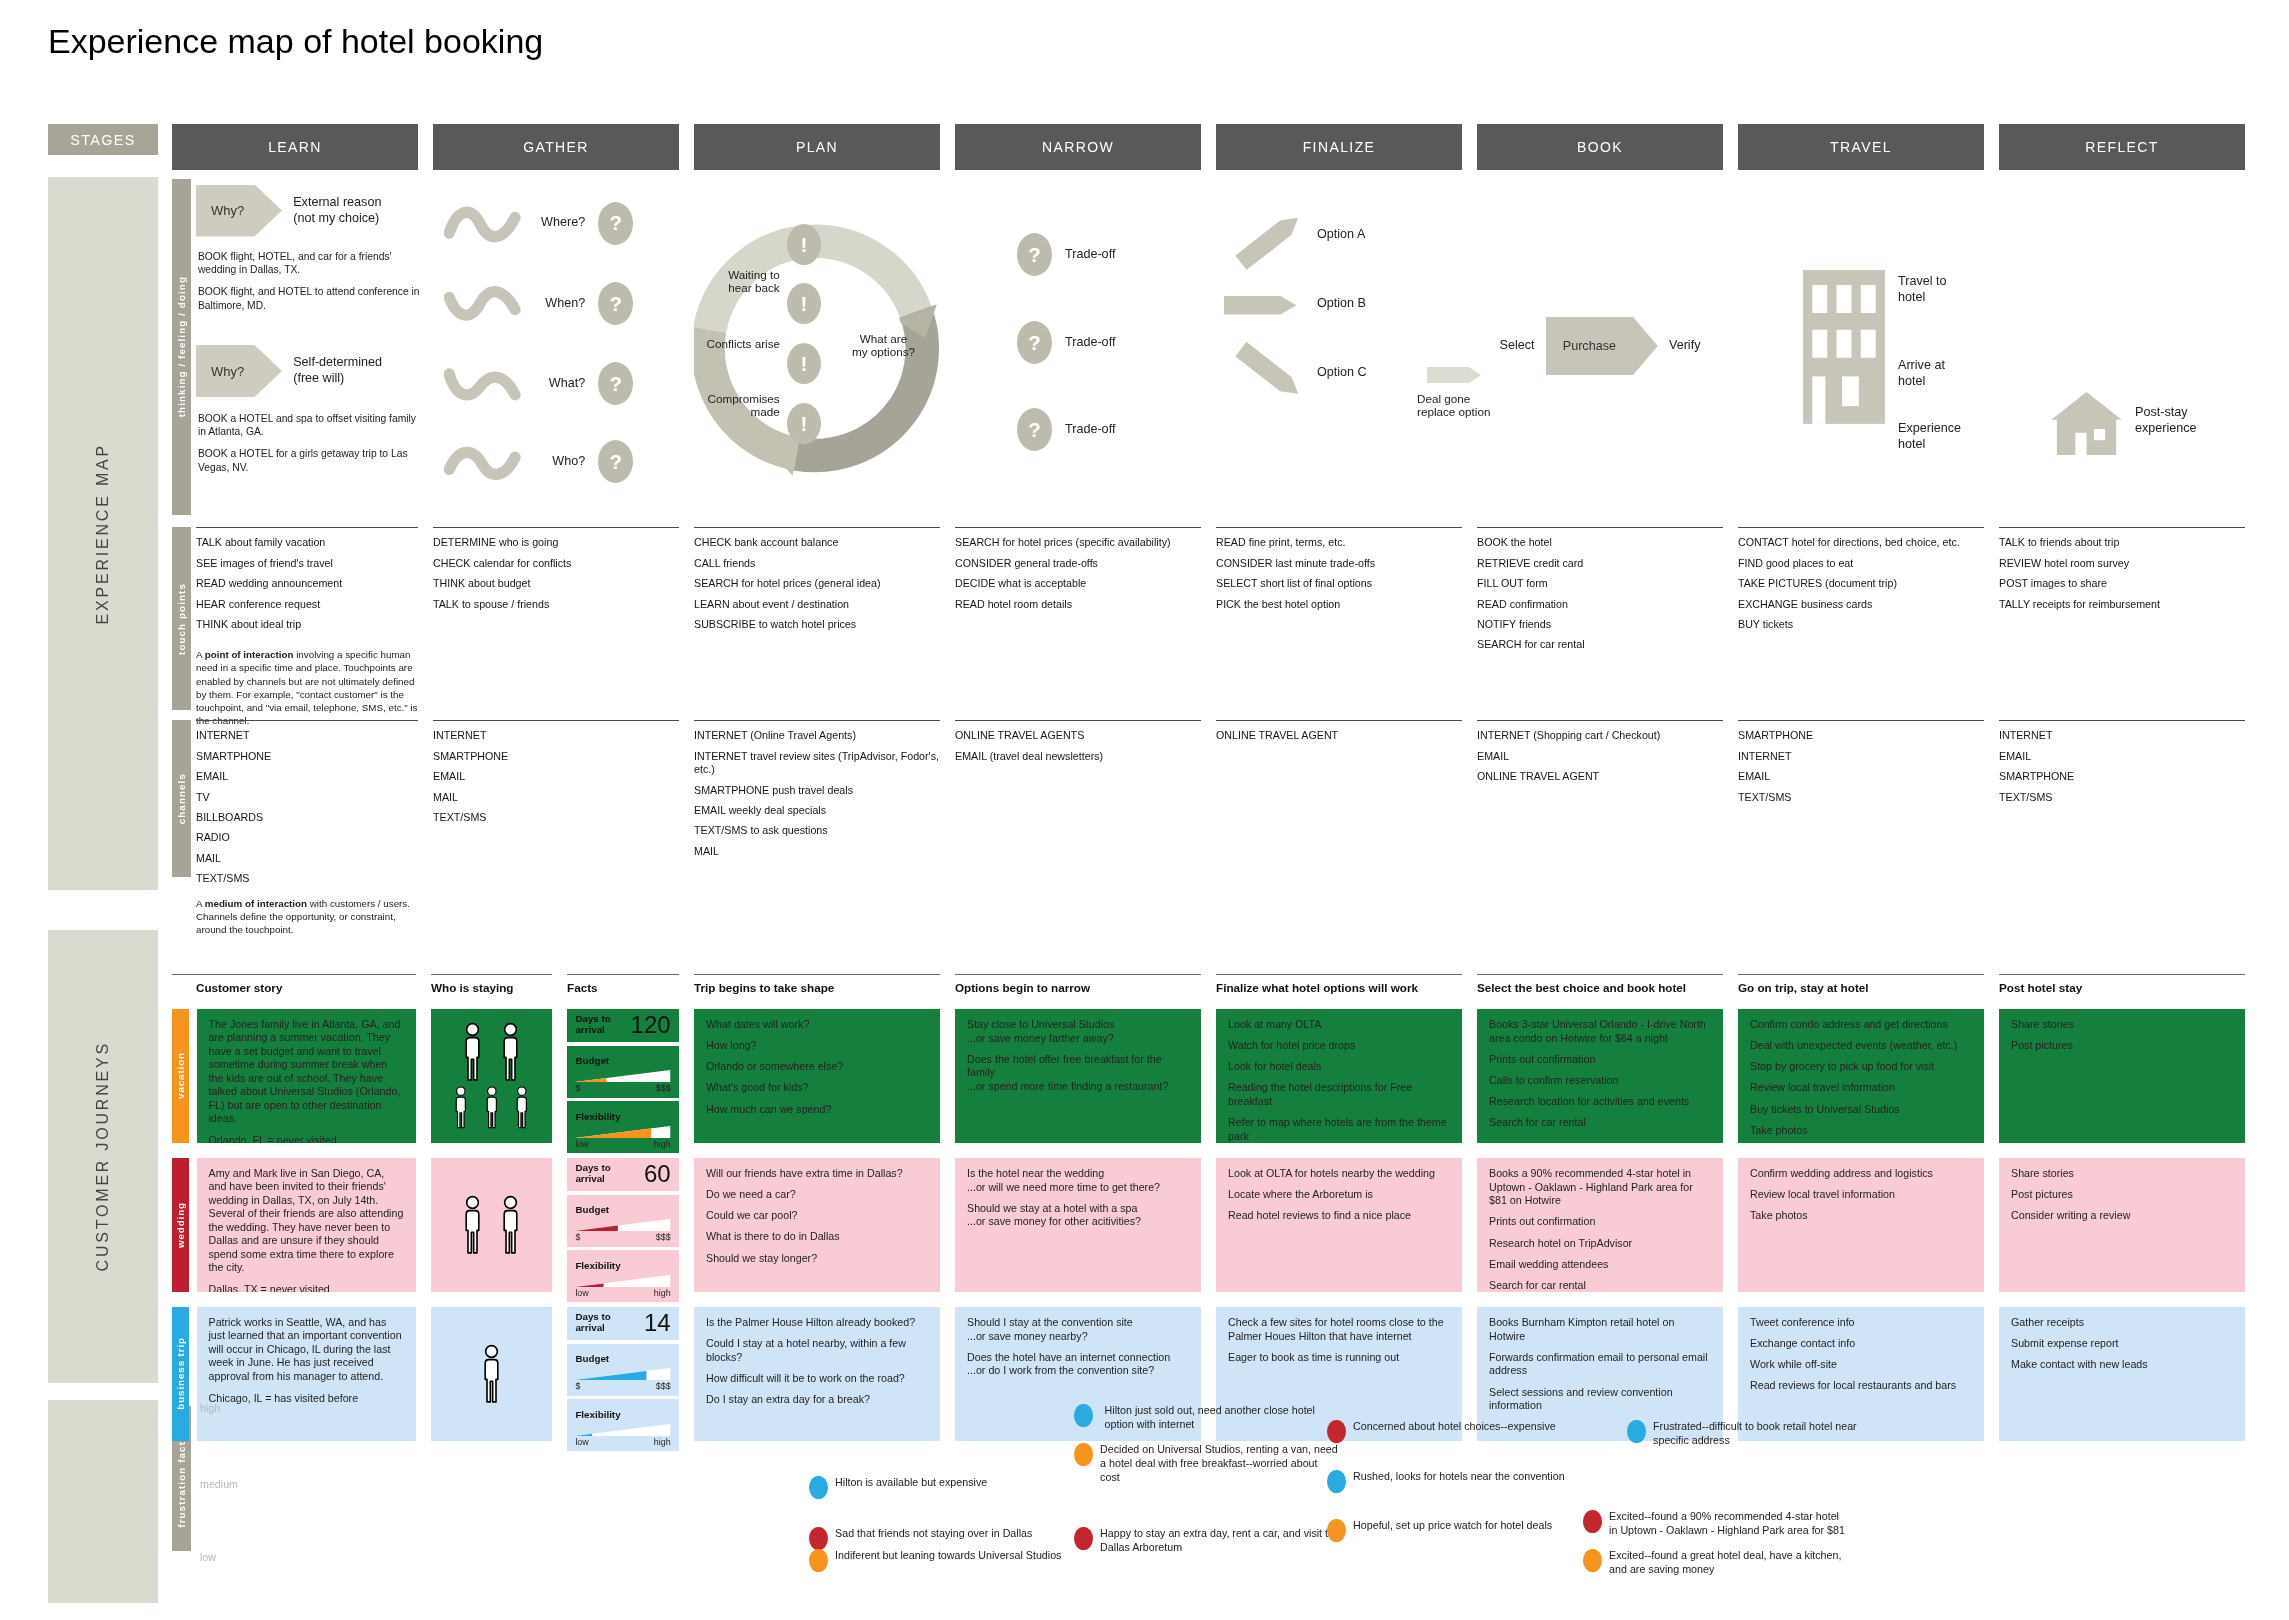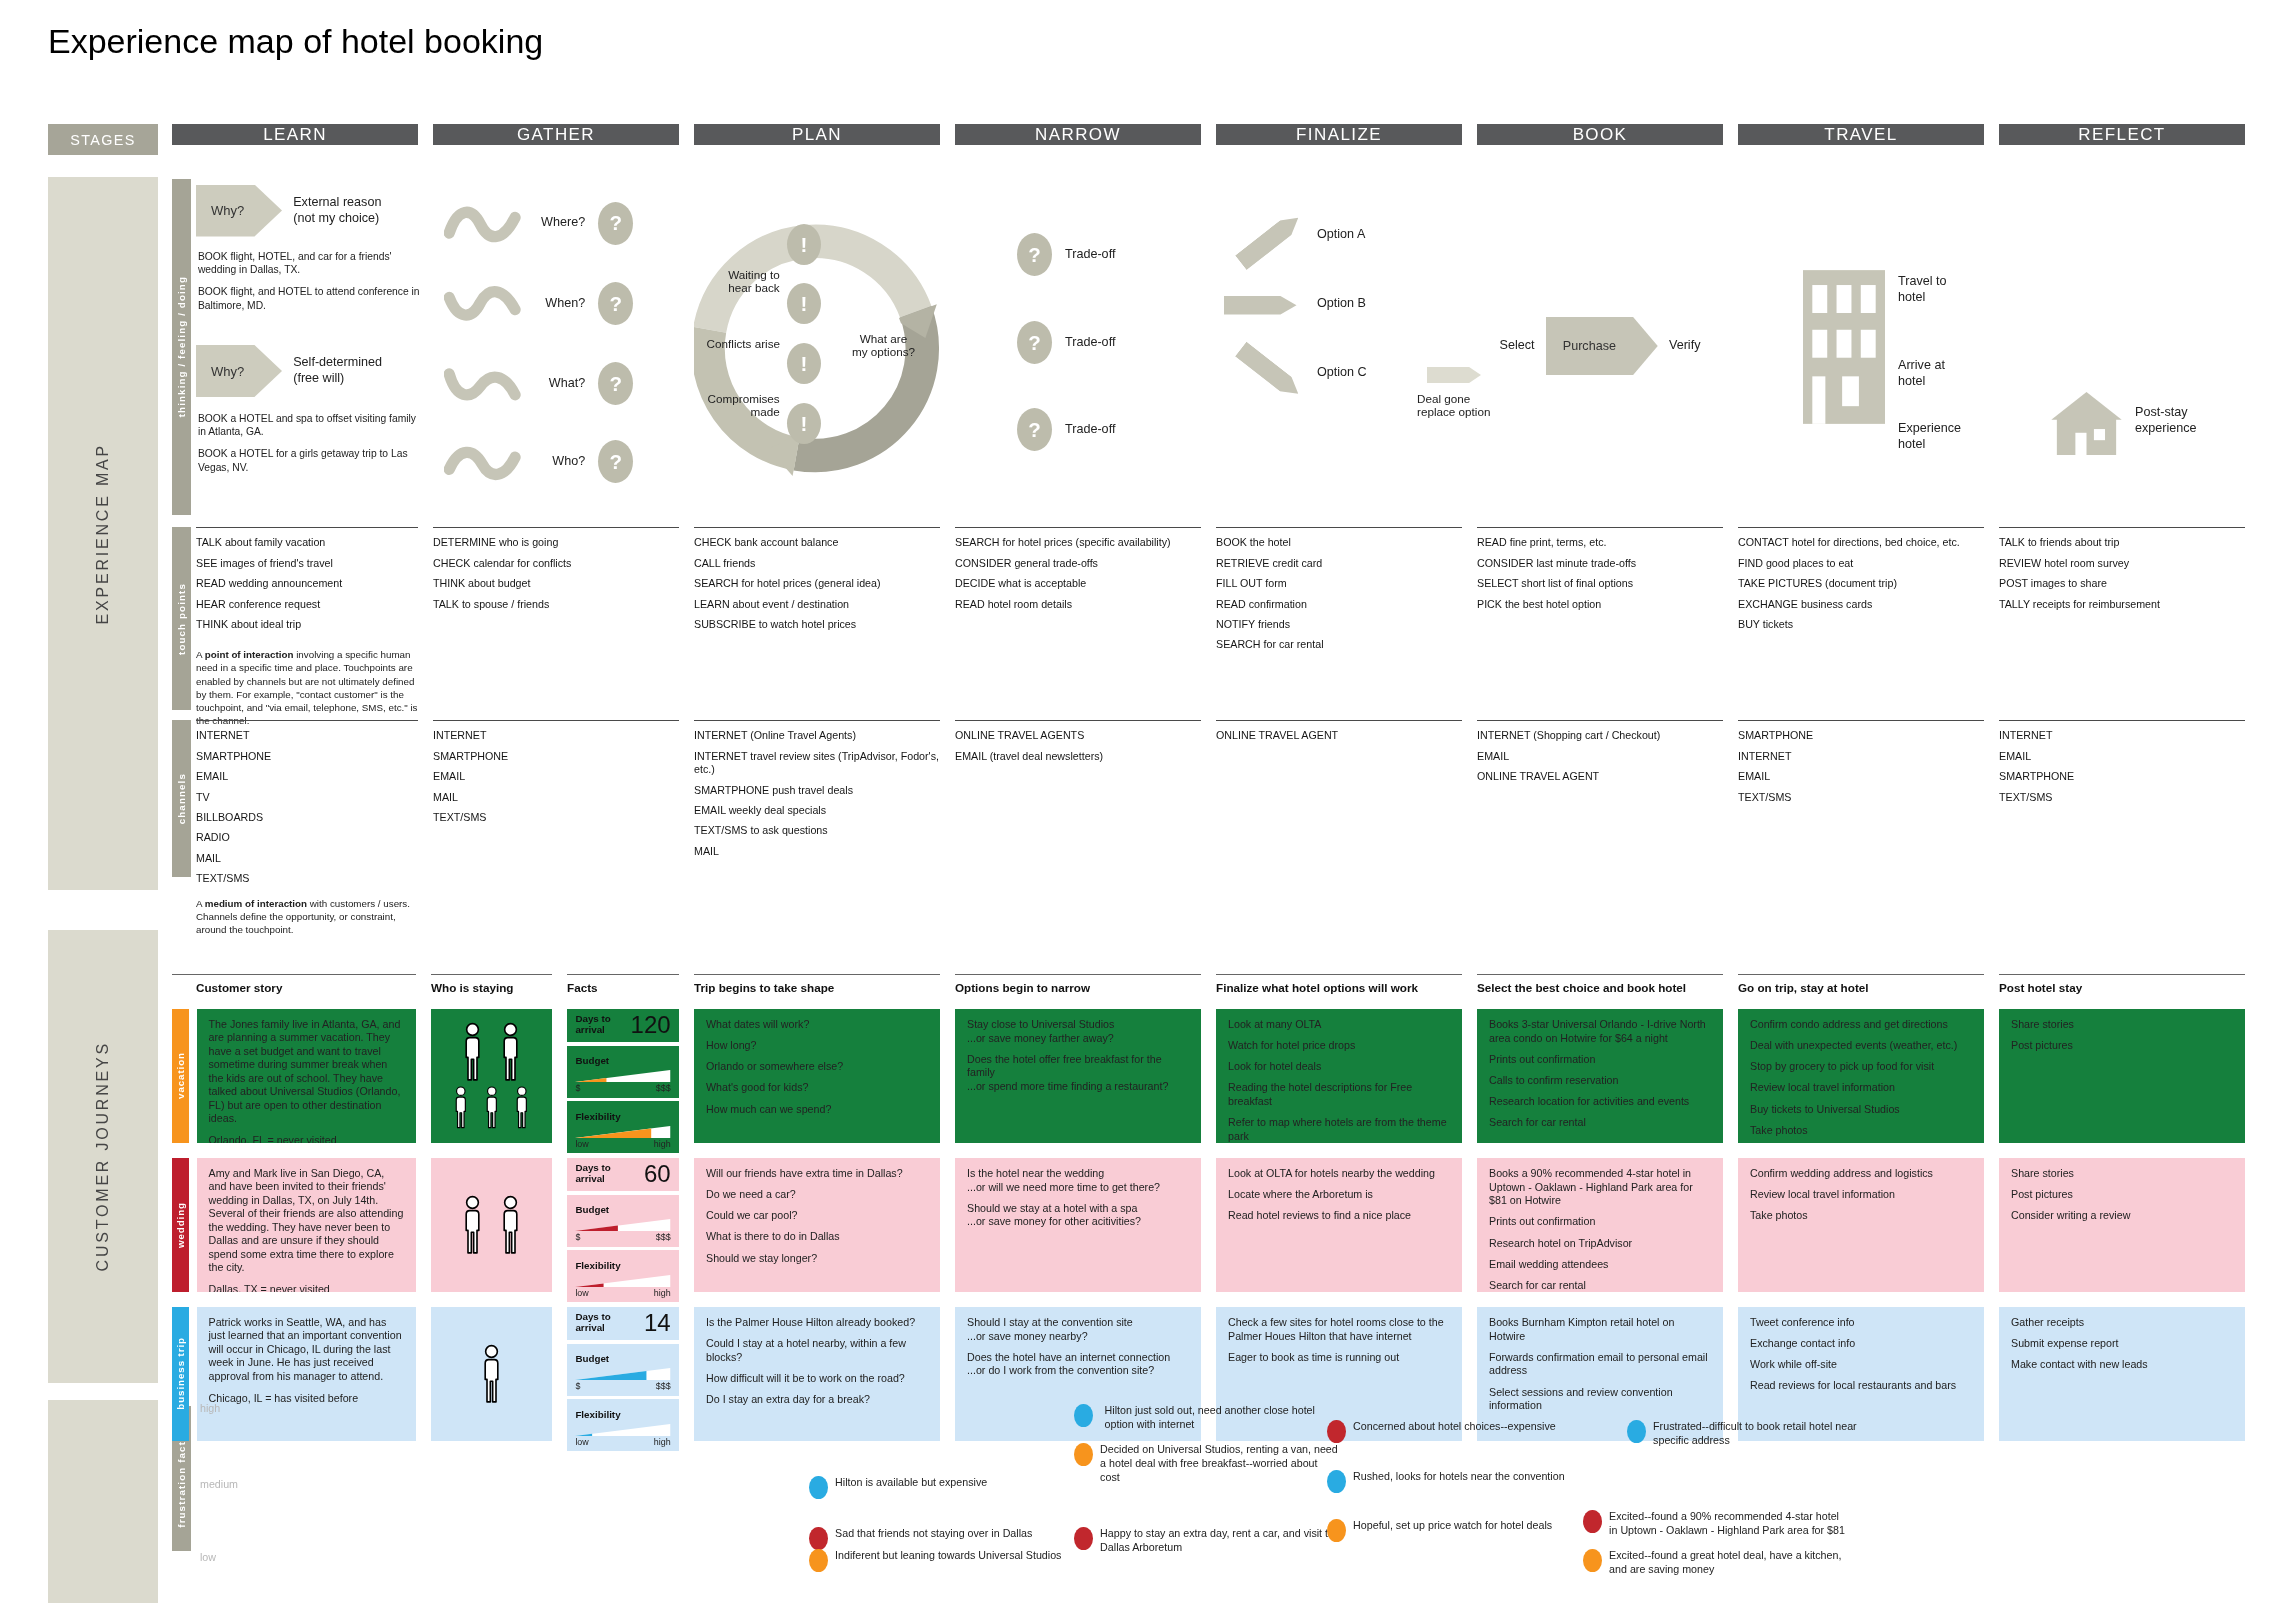--- a/index.html
+++ b/index.html
@@ -5,21 +5,21 @@
   html,body{margin:0;padding:0;background:#fff;}
   .canvas{position:relative;width:2290px;height:1620px;background:#fff;overflow:hidden;
           font-family:"Liberation Sans",sans-serif;color:#1a1a1a;}
   .title{position:absolute;left:48px;top:22.4px;font-size:34px;font-weight:400;color:#000;margin:0;letter-spacing:0;}
 
   
   .stages-box{position:absolute;left:48px;top:124px;width:110px;height:31px;background:#A6A598;
               color:#fff;font-size:14.4px;letter-spacing:1.4px;display:flex;align-items:center;justify-content:center;}
   .cols{position:absolute;left:172px;width:2073px;display:grid;grid-template-columns:repeat(8,246px);gap:15px;}
   .headers{top:124px;}
-  .stage-header{height:21px;background:#58595B;color:#fff;font-size:17px;letter-spacing:1.4px;
+  .stage-header{height:46px;background:#58595B;color:#fff;font-size:14px;letter-spacing:1.4px;
                 display:flex;align-items:center;justify-content:center;}
 
   
   .band{position:absolute;left:48px;width:110px;background:#DBDACE;display:flex;align-items:center;justify-content:center;}
   .band-exp{top:177px;height:713px;}
   .band-cj{top:930px;height:453px;}
   .band-blank{top:1400px;height:203px;}
   .vtext{writing-mode:vertical-rl;transform:rotate(180deg);}
   .band .vtext{font-size:16px;letter-spacing:2.8px;color:#454545;}
   .strip{position:absolute;left:172px;width:18.6px;background:#A5A496;display:flex;align-items:center;justify-content:center;}
@@ -338,36 +338,36 @@
             <div class="tp-item">SEARCH for hotel prices (specific availability)</div>
             <div class="tp-item">CONSIDER general trade-offs</div>
             <div class="tp-item">DECIDE what is acceptable</div>
             <div class="tp-item">READ hotel room details</div>
           </div>
         </div>
       </div>
     <div class="listcell">
         <div class="cellinner">
           <div>
+            <div class="tp-item">READ fine print, terms, etc.</div>
+            <div class="tp-item">CONSIDER last minute trade-offs</div>
+            <div class="tp-item">SELECT short list of final options</div>
+            <div class="tp-item">PICK the best hotel option</div>
+          </div>
+        </div>
+      </div>
+    <div class="listcell">
+        <div class="cellinner">
+          <div>
             <div class="tp-item">BOOK the hotel</div>
             <div class="tp-item">RETRIEVE credit card</div>
             <div class="tp-item">FILL OUT form</div>
             <div class="tp-item">READ confirmation</div>
             <div class="tp-item">NOTIFY friends</div>
             <div class="tp-item">SEARCH for car rental</div>
-          </div>
-        </div>
-      </div>
-    <div class="listcell">
-        <div class="cellinner">
-          <div>
-            <div class="tp-item">READ fine print, terms, etc.</div>
-            <div class="tp-item">CONSIDER last minute trade-offs</div>
-            <div class="tp-item">SELECT short list of final options</div>
-            <div class="tp-item">PICK the best hotel option</div>
           </div>
         </div>
       </div>
     <div class="listcell">
         <div class="cellinner">
           <div>
             <div class="tp-item">CONTACT hotel for directions, bed choice, etc.</div>
             <div class="tp-item">FIND good places to eat</div>
             <div class="tp-item">TAKE PICTURES (document trip)</div>
             <div class="tp-item">EXCHANGE business cards</div>

